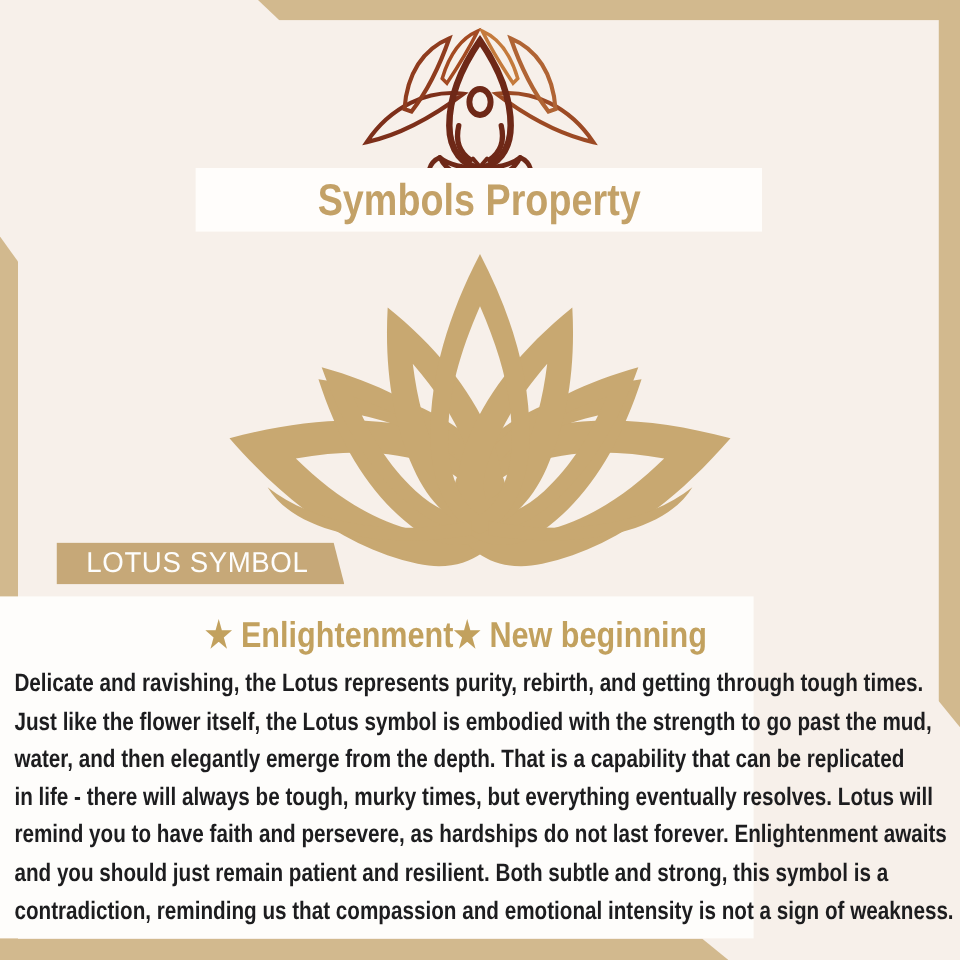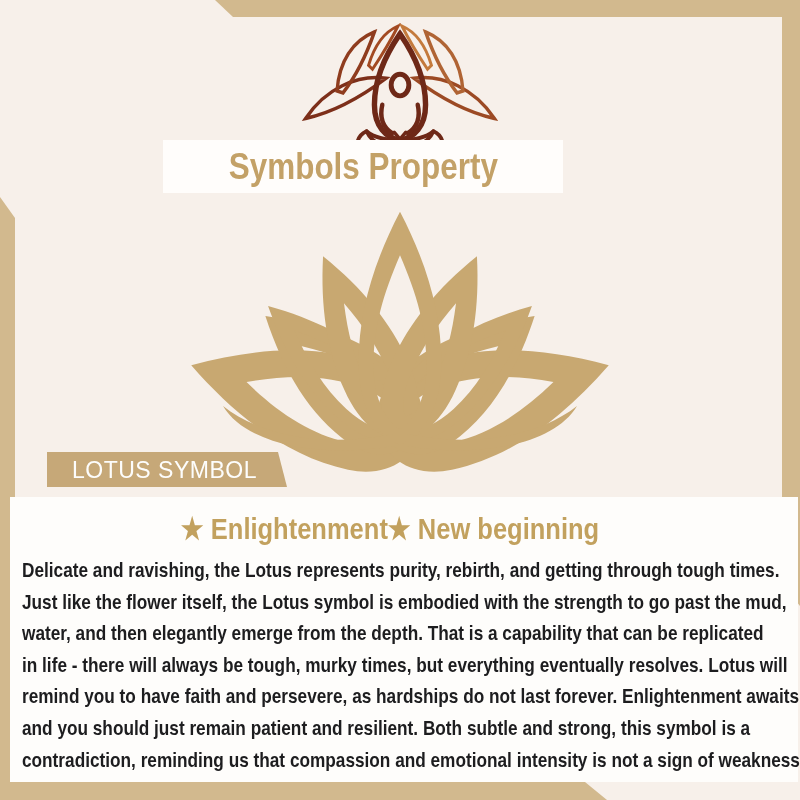--- a/index.html
+++ b/index.html
@@ -23,21 +23,21 @@
   .logo-wrap{position:absolute;left:0;top:22px;width:800px;text-align:center;}
   .logo-svg{display:inline-block;}
   .brand-name{
     margin-top:2px;
     font-family:"Liberation Serif", serif;
     font-size:19px;letter-spacing:5px;color:#3f322b;font-weight:600;
   }
 
   
   .title-band{
-    position:absolute;left:163px;top:140px;width:400px;height:53px;
+    position:absolute;left:163px;top:140px;width:472px;height:53px;
     background:#fffdfb;display:flex;align-items:center;justify-content:center;
   }
   .title-text{
     font-size:37px;font-weight:700;color:#c3a167;
     transform:scaleX(.85);transform-origin:center center;white-space:nowrap;
   }
 
   
   .lotus-wrap{position:absolute;left:163px;top:196px;width:474px;height:262px;}
   .lotus-wrap svg{overflow:visible;}
@@ -49,21 +49,21 @@
     clip-path:polygon(0 0,calc(100% - 9px) 0,100% 100%,0 100%);
     margin-left:32px;
   }
   .section-banner-text{
     color:#fdfdfc;font-size:24px;letter-spacing:.5px;padding-left:26px;
     transform:scaleX(.96);transform-origin:left center;white-space:nowrap;
   }
 
   
   .content-panel{
-    position:absolute;left:10px;top:497px;width:788px;height:285px;
+    position:absolute;left:0;top:497px;width:628px;height:285px;
     background:#fefdfb;
   }
   .content-heading{
     position:absolute;left:0;top:14px;width:760px;text-align:center;
     font-size:30px;font-weight:700;color:#c2a15e;
     transform:scaleX(.85);transform-origin:center top;white-space:nowrap;
   }
   .content-body{
     position:absolute;left:12px;top:57px;width:927px;
     font-size:21px;font-weight:700;color:#1d1d1f;line-height:31.6px;

